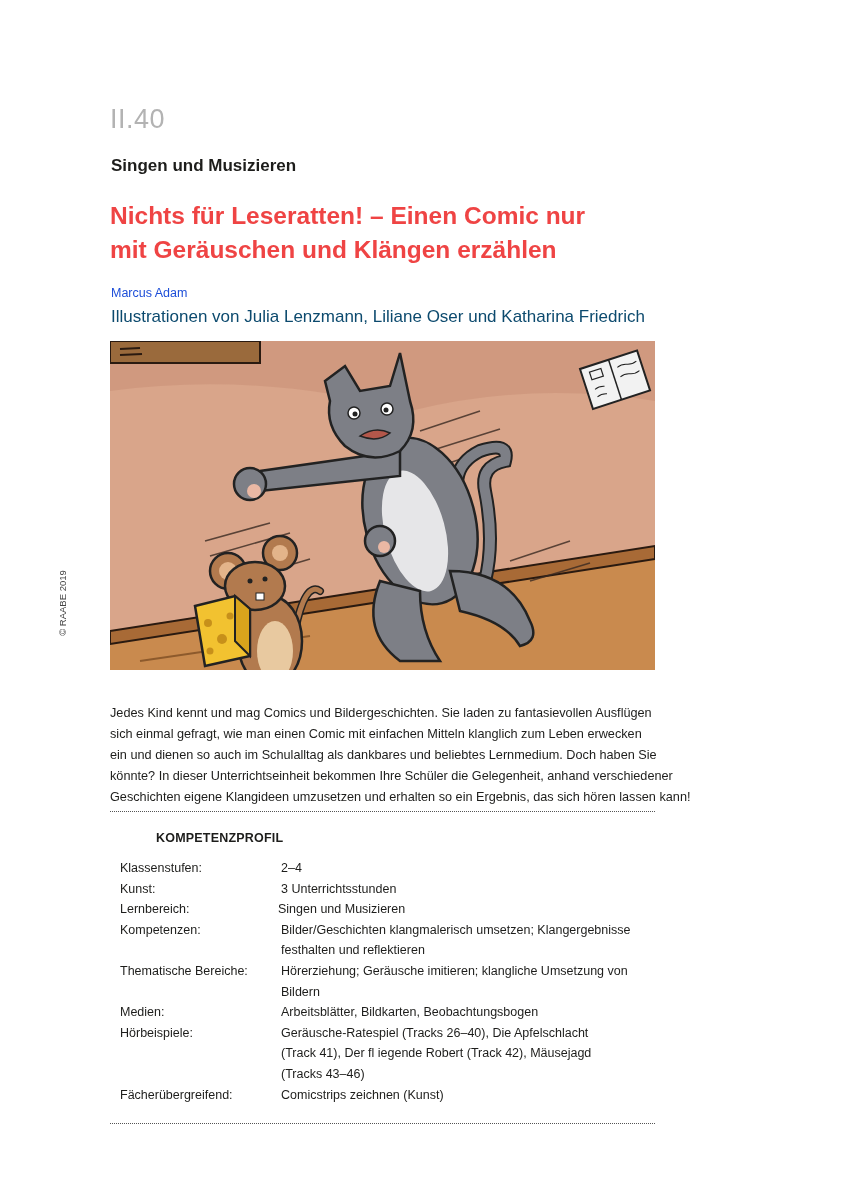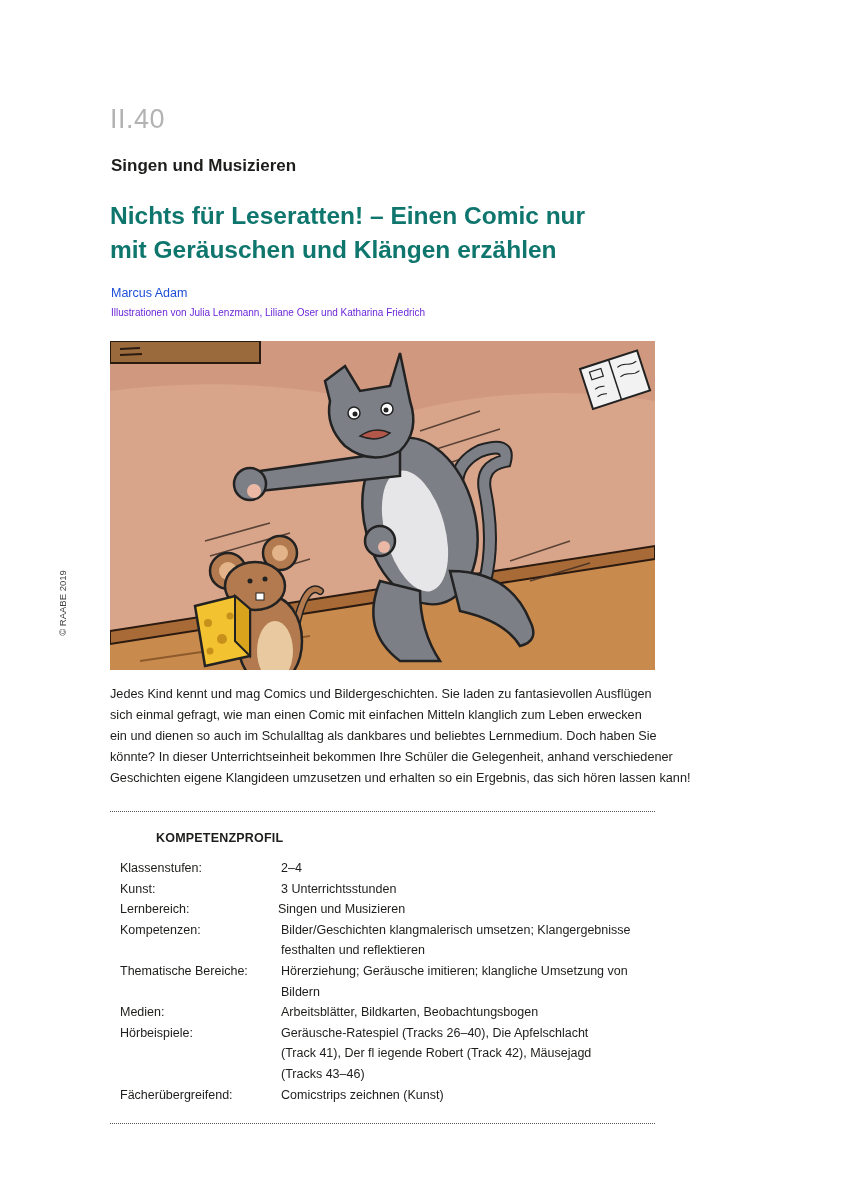--- a/index.html
+++ b/index.html
@@ -11,39 +11,39 @@
 
     .section-number {
       left: 110px; top: 104px; font-size: 27px; color: #b3b3b3;
       letter-spacing: 0.5px; font-weight: normal;
     }
     .category {
       left: 111px; top: 156px; font-size: 17px; font-weight: bold; color: #1d1d1b;
     }
     .title {
       left: 110px; top: 199px; width: 560px; font-size: 24.5px; font-weight: bold;
-      line-height: 34px; color: #0f766e; margin: 0;
+      line-height: 34px; color: #ef4444; margin: 0;
     }
     .author { left: 111px; top: 286px; font-size: 12.5px; color: #1d4ed8; }
-    .illustrators { left: 111px; top: 307px; font-size: 10px; color: #6d28d9; }
+    .illustrators { left: 111px; top: 307px; font-size: 17px; color: #0c4a6e; }
 
     .copyright {
       left: 20px; top: 595px; width: 90px; height: 16px; font-size: 9.5px; color: #444;
       transform: rotate(-90deg); transform-origin: center center; text-align: center;
       white-space: nowrap;
     }
 
     .illustration {
       left: 110px; top: 341px; width: 545px; height: 329px; overflow: hidden;
       background: #d9a58a;
     }
     .illustration svg { display: block; }
 
     .intro {
-      left: 110px; top: 684px; width: 550px; font-size: 12.7px; line-height: 21px;
+      left: 110px; top: 703px; width: 550px; font-size: 12.7px; line-height: 21px;
       color: #1d1d1b; margin: 0; text-align: justify;
     }
     .intro span { display: block; white-space: nowrap; }
 
     .dotted-rule {
       left: 110px; width: 545px; height: 0; border-top: 1px dotted #555;
     }
     .rule-top { top: 811px; }
     .rule-bottom { top: 1123px; }
 

